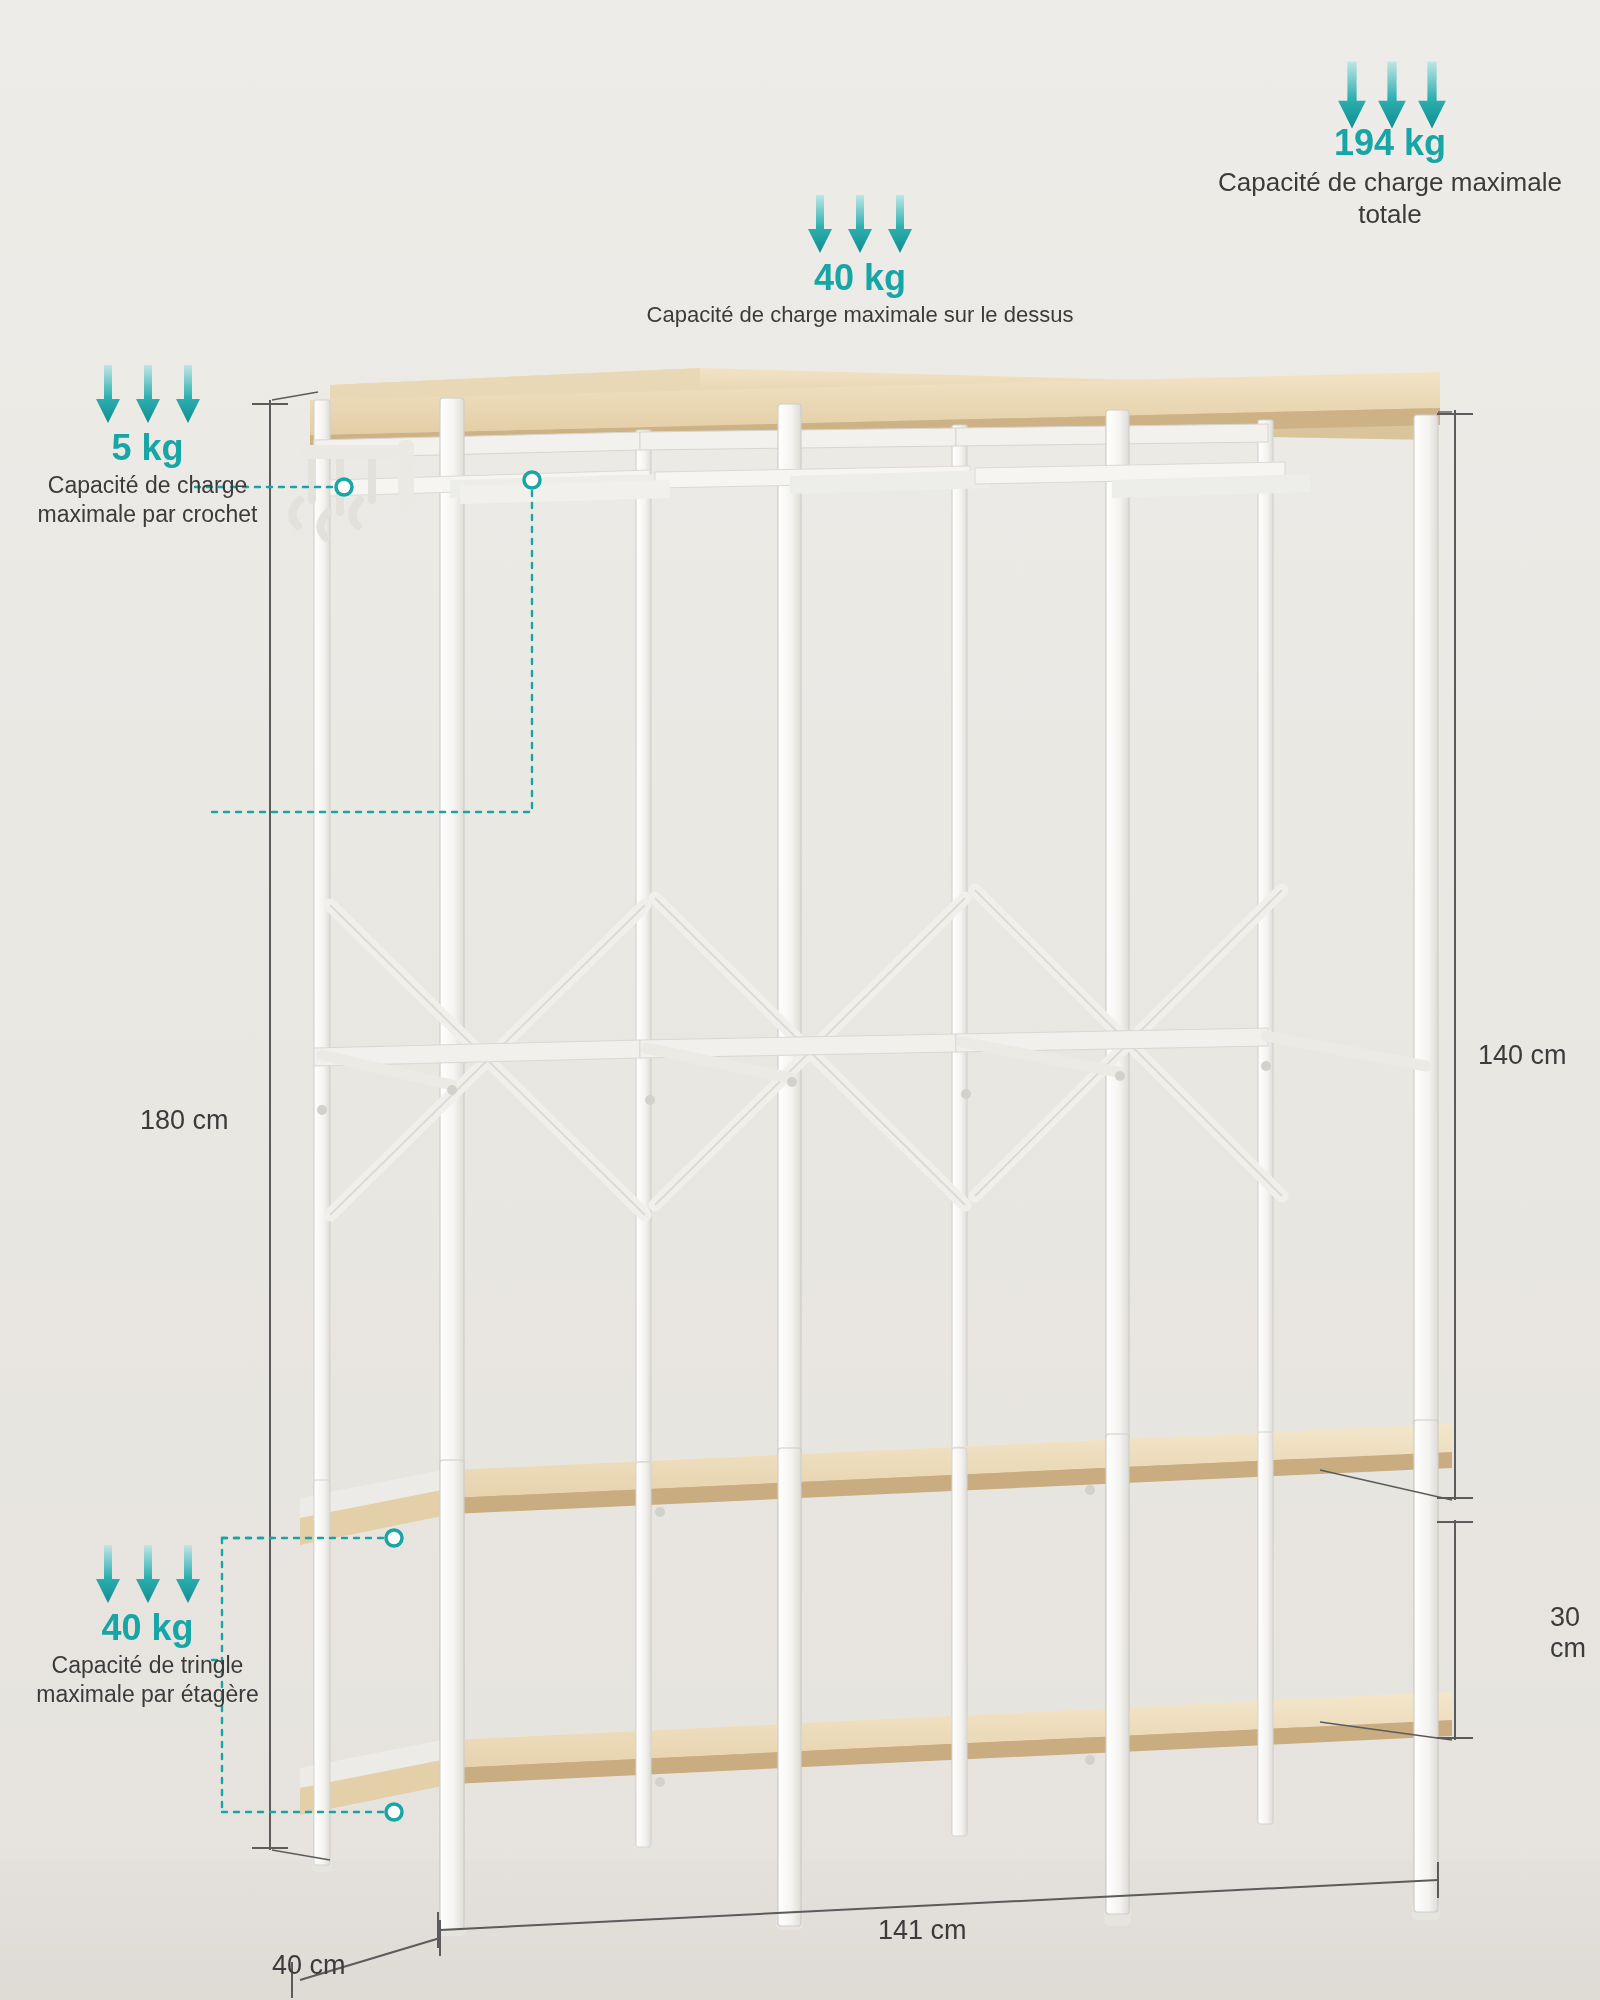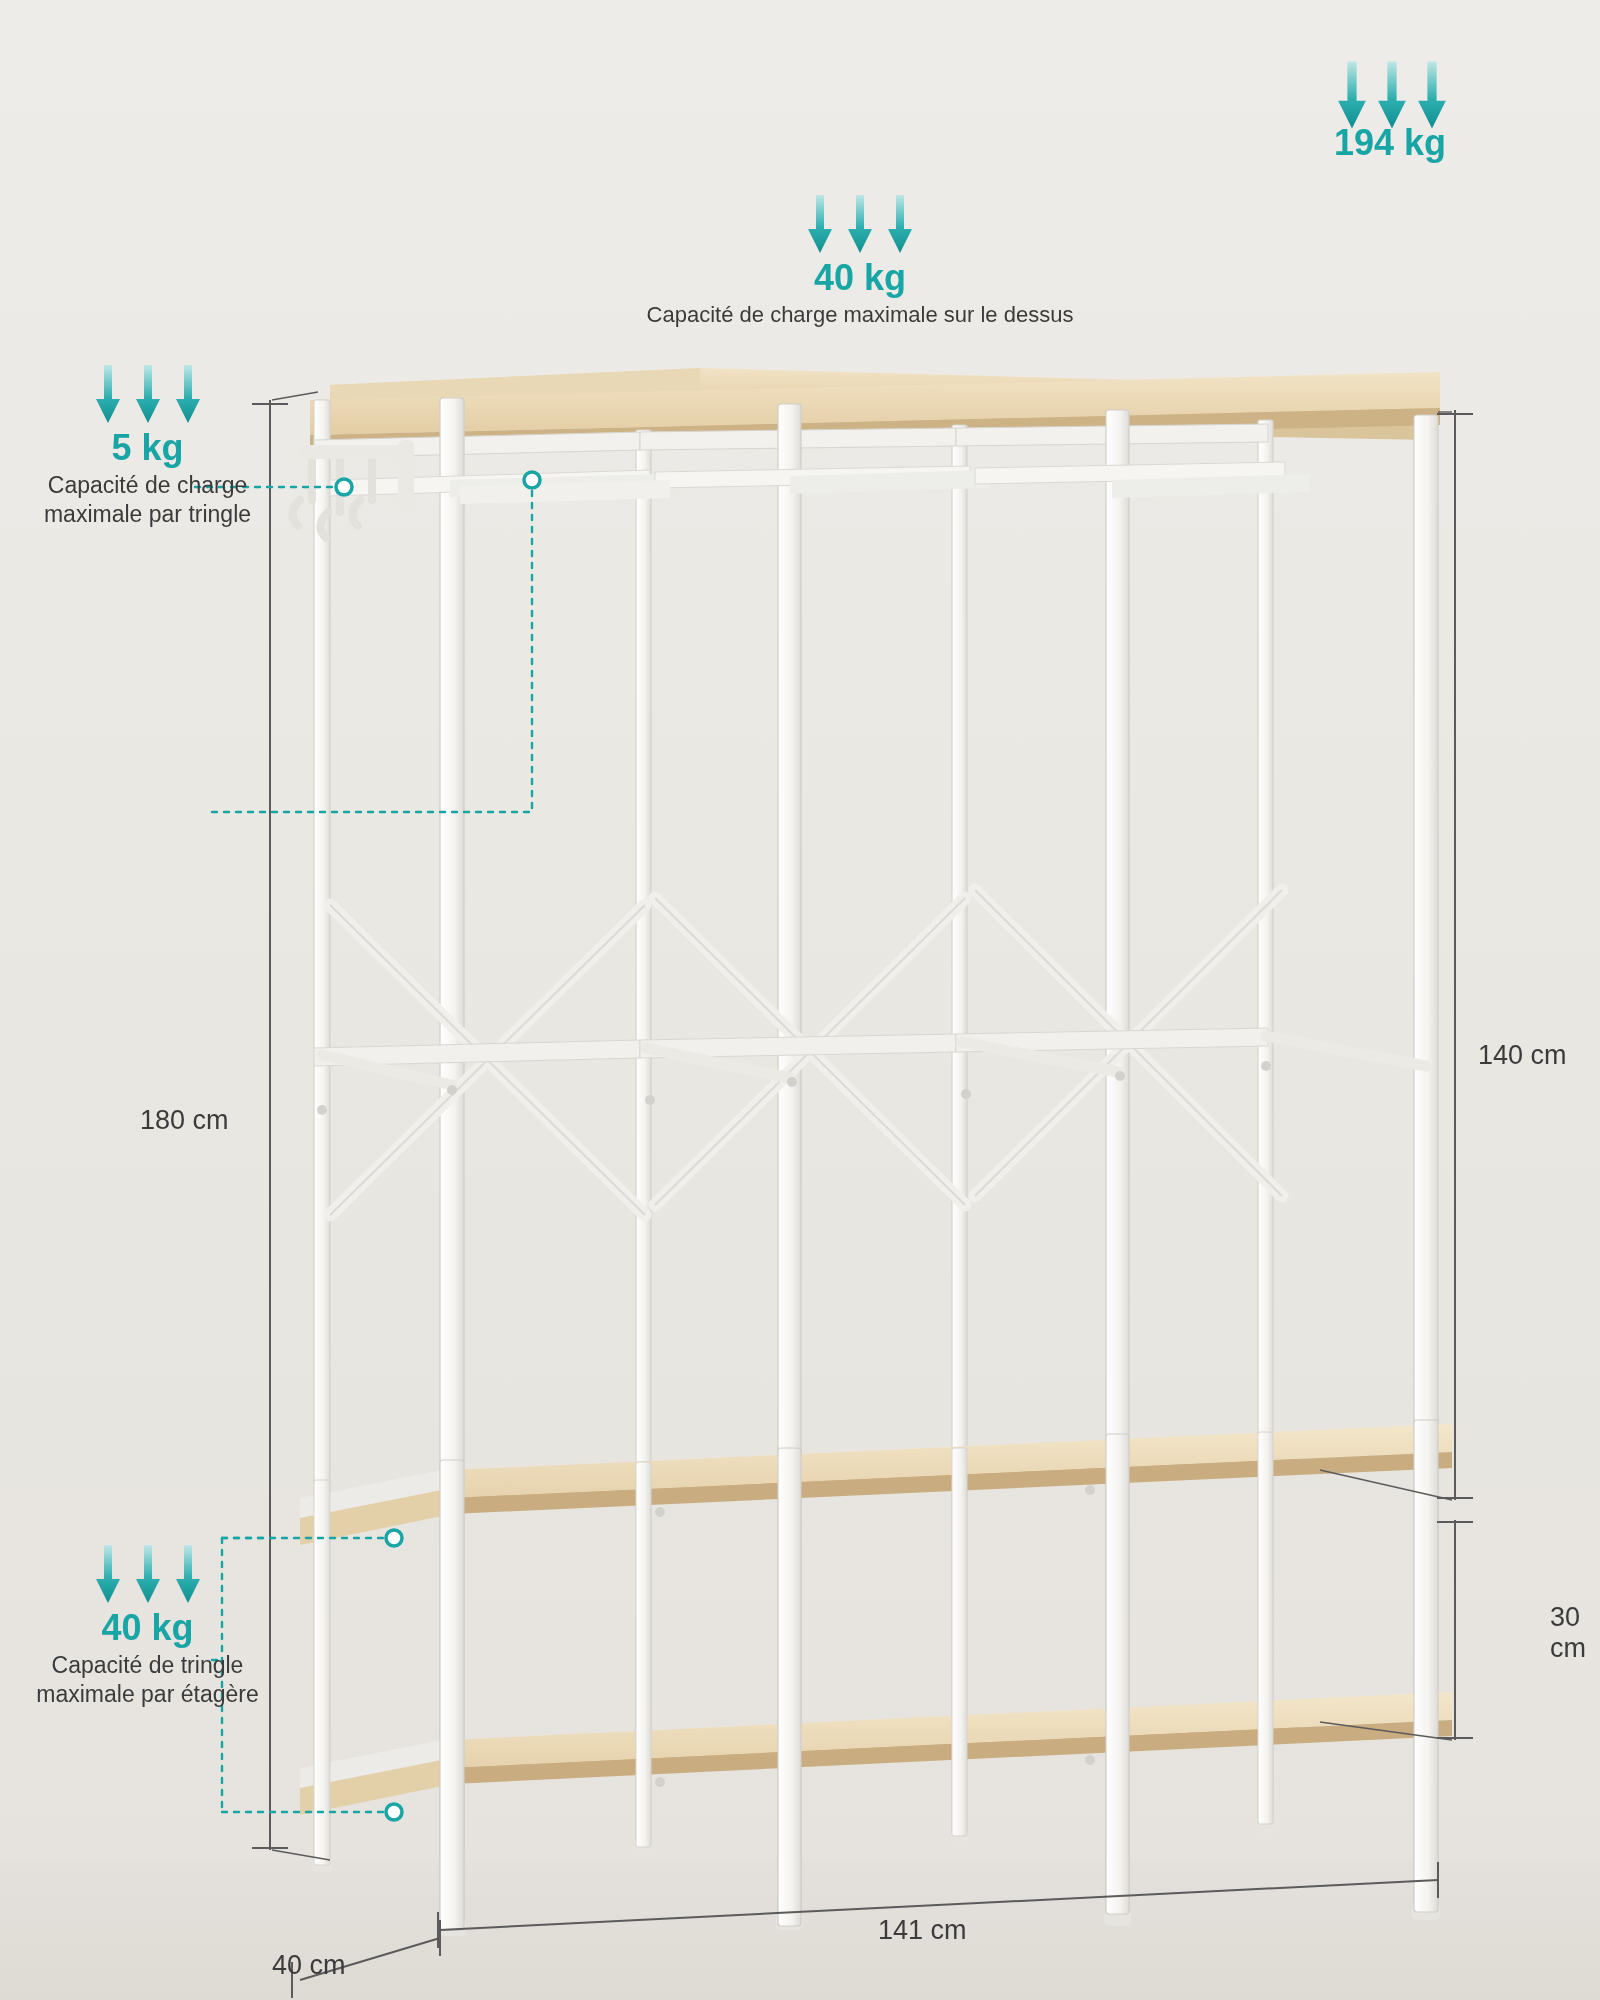--- a/index.html
+++ b/index.html
@@ -289,20 +289,21 @@
             <path d="M9 0 h8 v34 h8 L13 58 L1 34 h8 z" fill="url(#arrowGrad)"></path>
           </svg>
       </span>
       <span class="arrow">
         <svg width="30" height="70" viewBox="0 0 26 58">
             <path d="M9 0 h8 v34 h8 L13 58 L1 34 h8 z" fill="url(#arrowGrad)"></path>
           </svg>
       </span>
     </div>
     <div class="kg big">194 kg</div>
+    <div class="cap big">Capacité de charge maximale totale</div>
   </div>
 
   <div class="anno" style="left:30px;top:365px;width:235px;">
     <div class="arrows">
       <span class="arrow">
         <svg width="26" height="58" viewBox="0 0 26 58">
             <path d="M9 0 h8 v34 h8 L13 58 L1 34 h8 z" fill="url(#arrowGrad)"></path>
           </svg>
       </span>
       <span class="arrow">
@@ -310,21 +311,21 @@
             <path d="M9 0 h8 v34 h8 L13 58 L1 34 h8 z" fill="url(#arrowGrad)"></path>
           </svg>
       </span>
       <span class="arrow">
         <svg width="26" height="58" viewBox="0 0 26 58">
             <path d="M9 0 h8 v34 h8 L13 58 L1 34 h8 z" fill="url(#arrowGrad)"></path>
           </svg>
       </span>
     </div>
     <div class="kg">5 kg</div>
-    <div class="cap mid">Capacité de charge maximale par tringle</div>
+    <div class="cap mid">Capacité de charge maximale par crochet</div>
   </div>
 
 
   <div class="anno" style="left:30px;top:1545px;width:235px;">
     <div class="arrows">
       <span class="arrow">
         <svg width="26" height="58" viewBox="0 0 26 58">
             <path d="M9 0 h8 v34 h8 L13 58 L1 34 h8 z" fill="url(#arrowGrad)"></path>
           </svg>
       </span>

